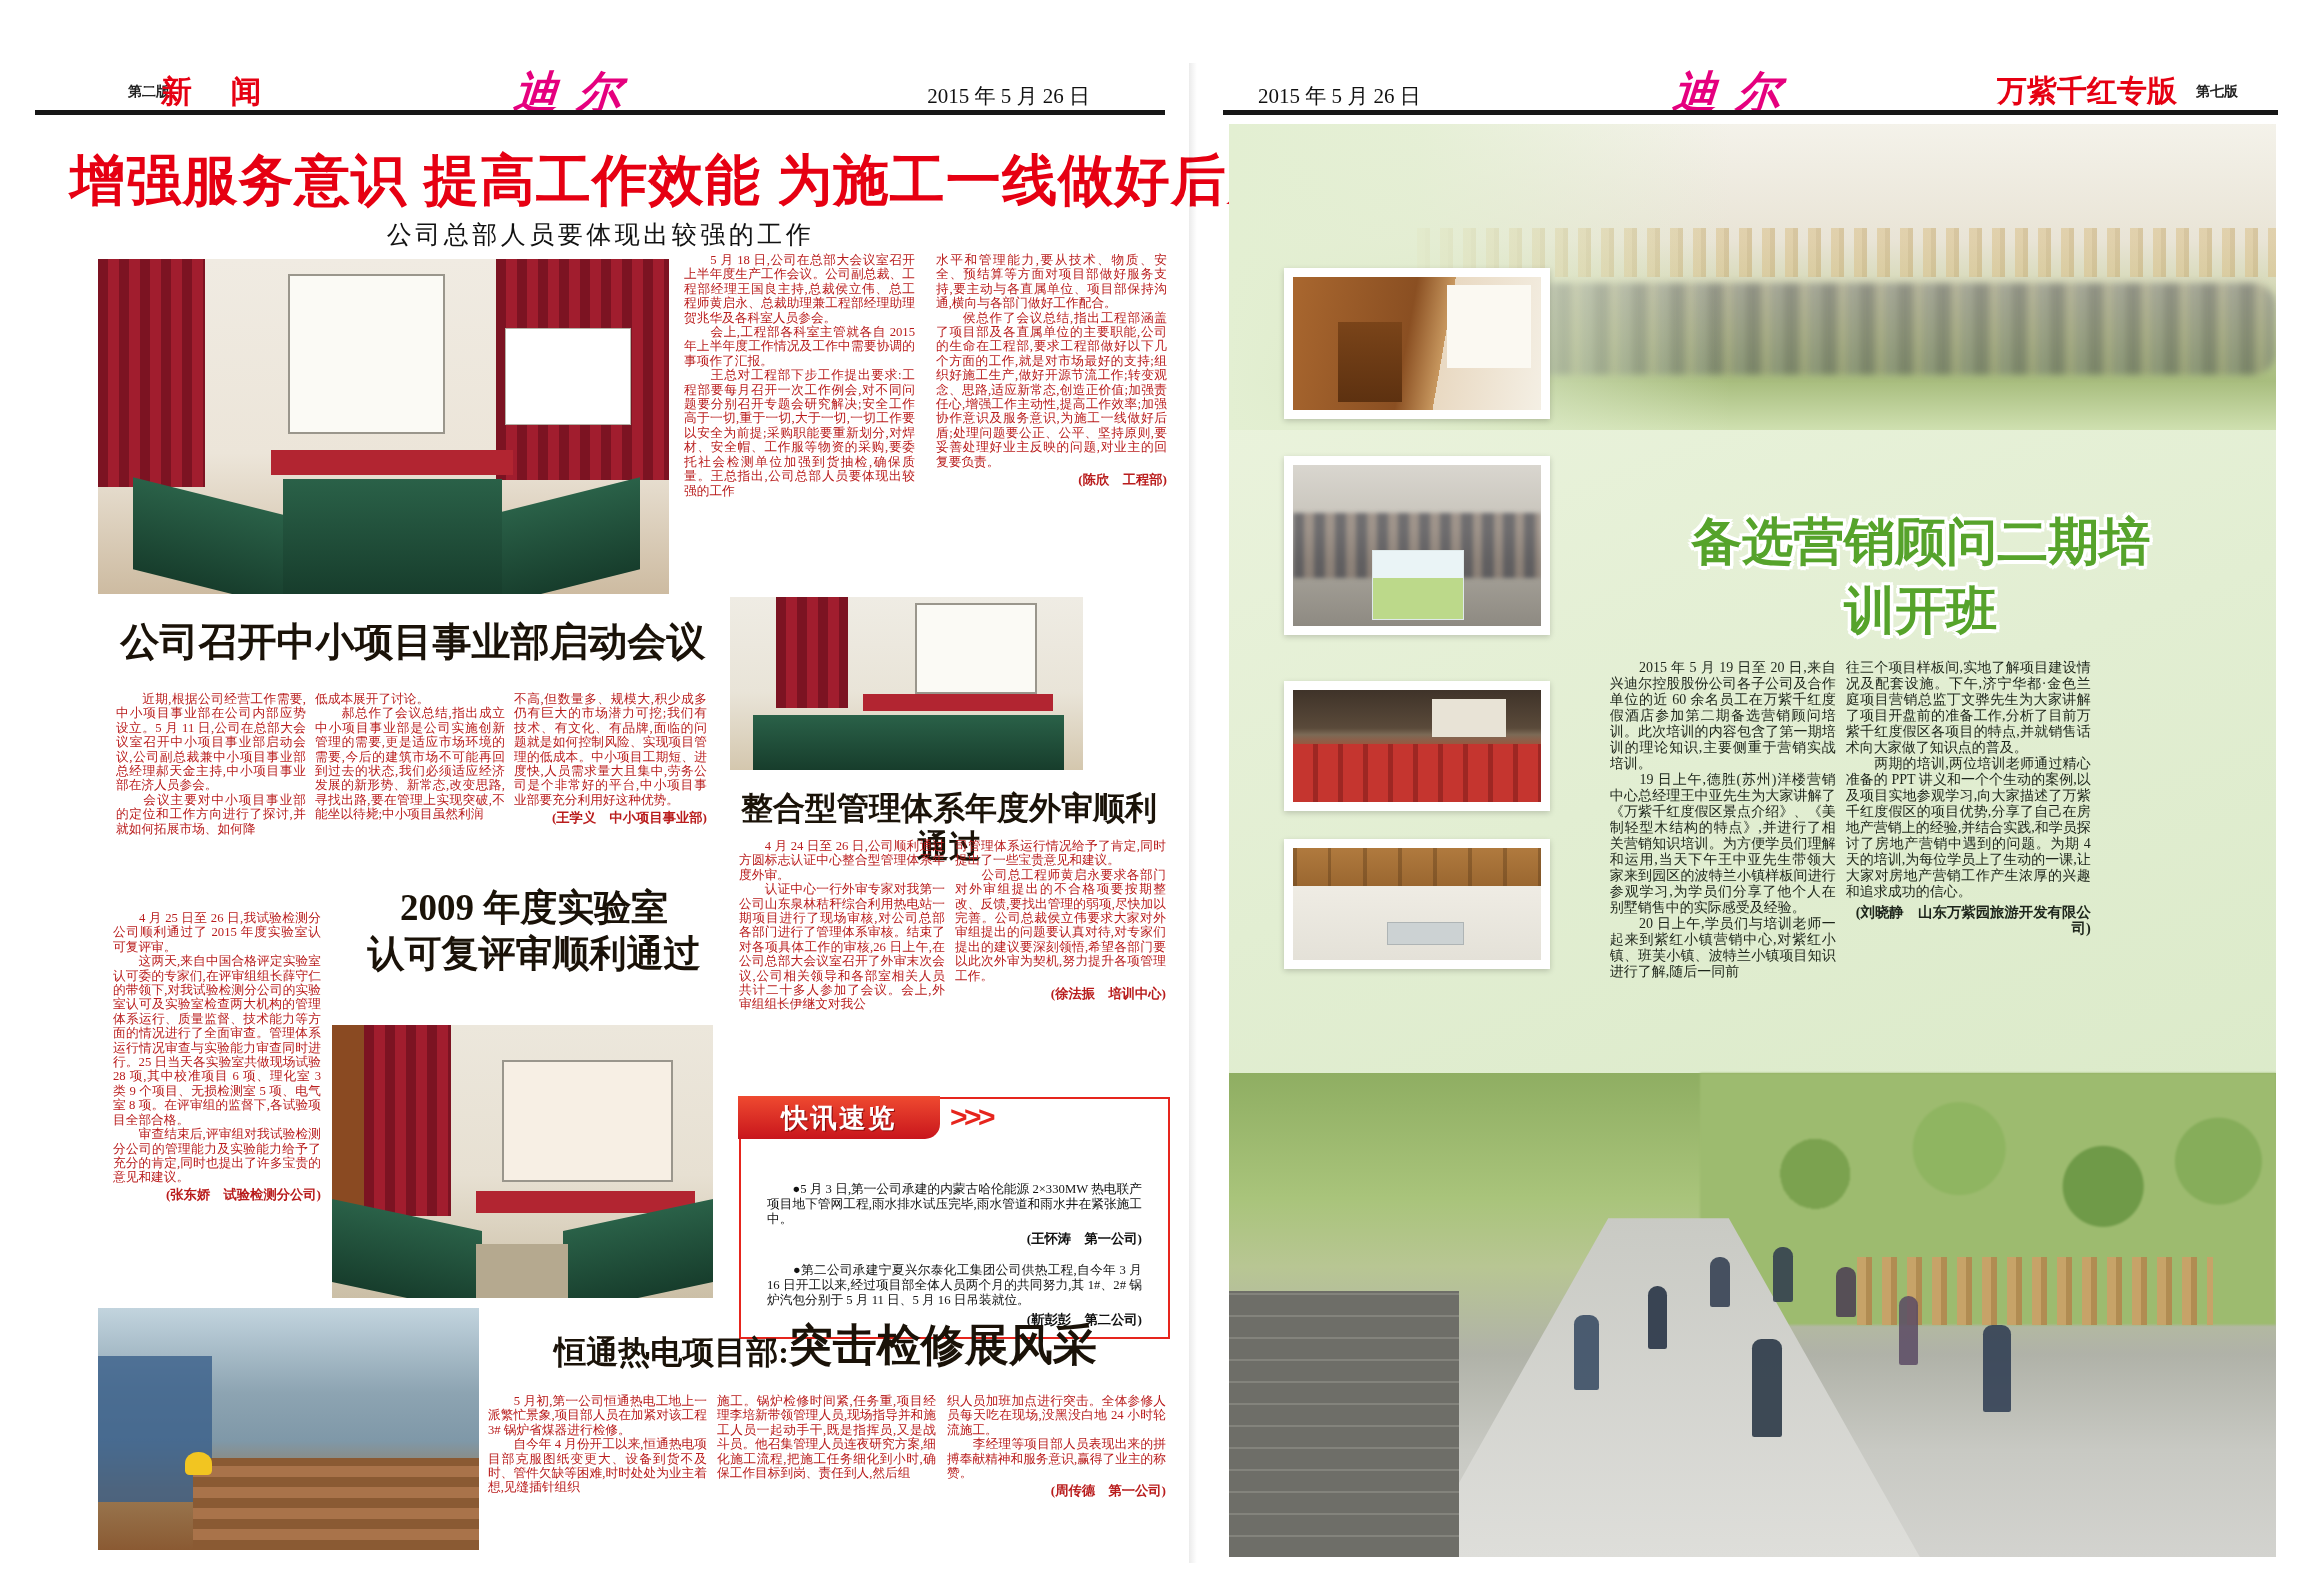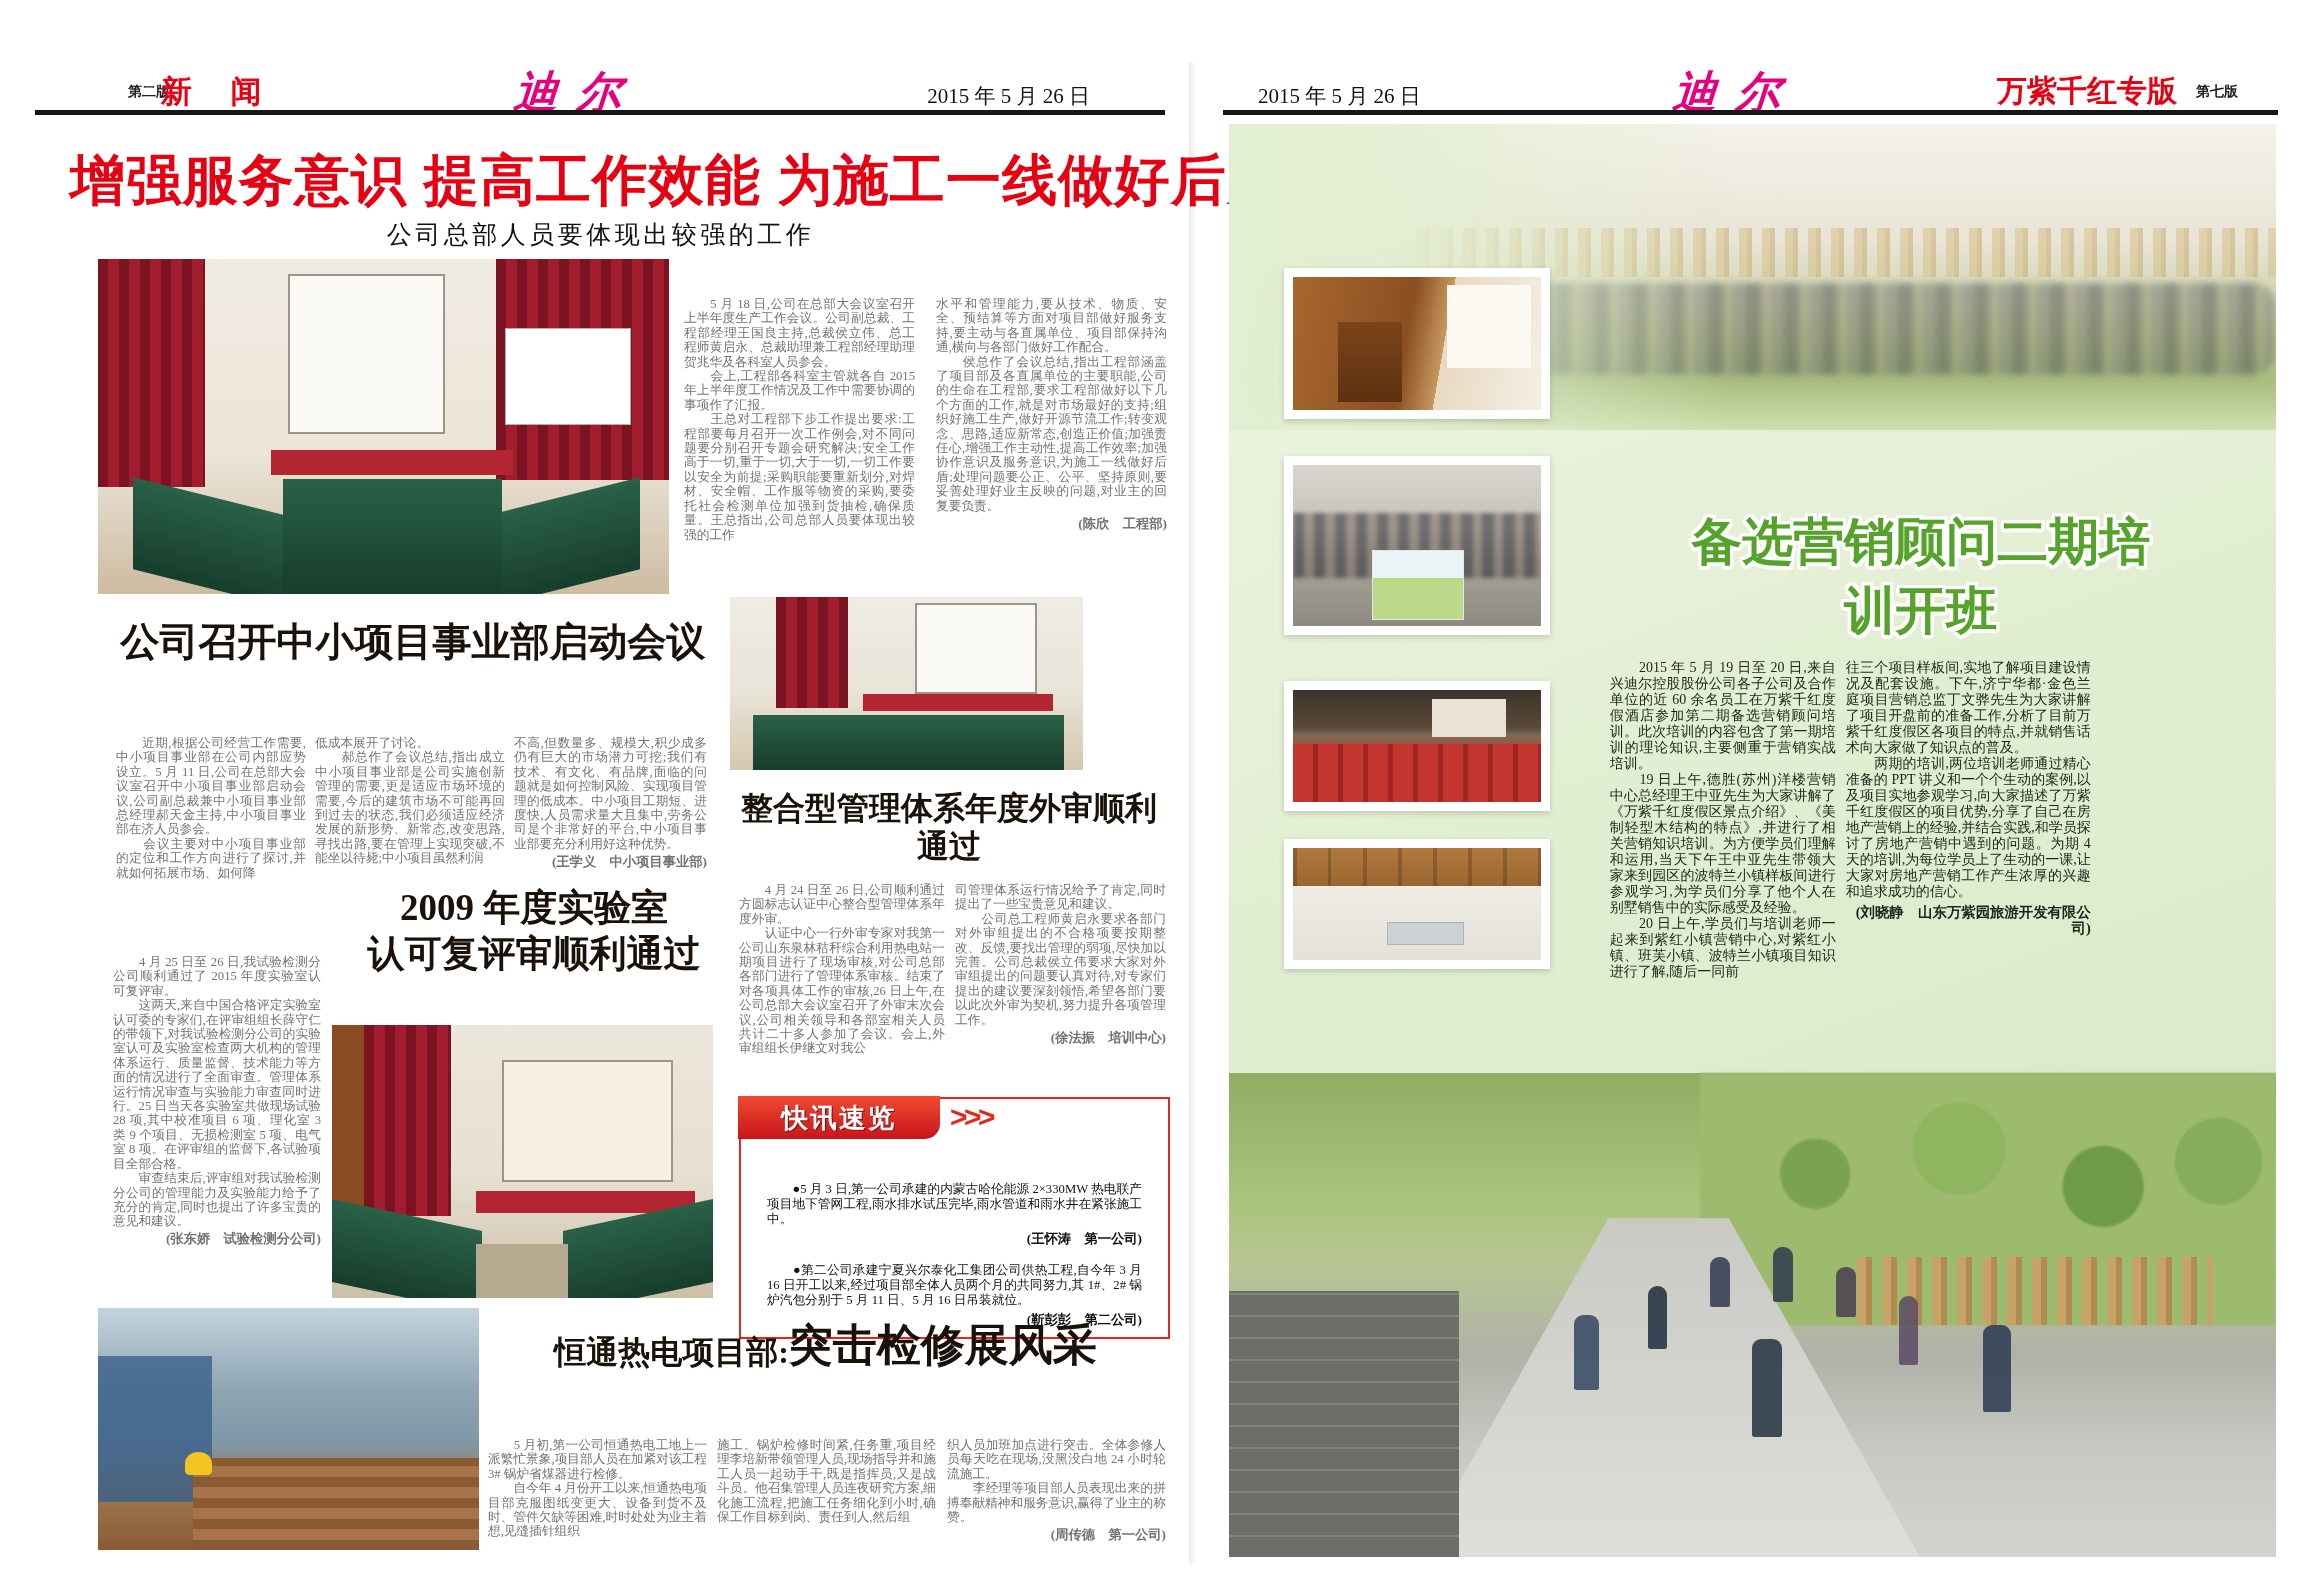--- a/index.html
+++ b/index.html
@@ -15,21 +15,21 @@
   .special{font-size:30px;font-weight:900;color:#e60012;font-family:"Liberation Sans","DejaVu Sans",sans-serif;}
   .rule{background:#161616;height:5.2px;}
   
   .lead-headline{font-family:"Liberation Sans","DejaVu Sans",sans-serif;font-weight:900;font-size:55px;
                  color:#e60012;text-align:center;letter-spacing:1.2px;white-space:nowrap;}
   .lead-subtitle{font-size:25px;text-align:center;letter-spacing:3.5px;}
   .h-serif{font-weight:900;text-align:center;color:#1a1208;white-space:pre-line;}
   .green-headline{font-family:"Liberation Sans","DejaVu Sans",sans-serif;font-weight:900;text-align:center;color:#56a32b;
      text-shadow:-3.5px 0 0 #fff,3.5px 0 0 #fff,0 -3.5px 0 #fff,0 3.5px 0 #fff,-2.9px -2.9px 0 #fff,2.9px 2.9px 0 #fff,-2.9px 2.9px 0 #fff,2.9px -2.9px 0 #fff;}
   
-  .col{font-size:12.7px;line-height:14.4px;text-align:justify;color:#737373;margin-top:44px;}
+  .col{font-size:12.7px;line-height:14.4px;text-align:justify;color:#b91c1c;}
   .col .body-text{white-space:pre-line;}
   .byline{display:block;text-align:right;font-weight:bold;font-size:13.3px;margin-top:3.5px;}
   .rcol{font-size:14px;line-height:16px;text-align:justify;color:#1c241a;}
   .rcol .body-text{white-space:pre-line;}
   .rcol .byline{font-size:14.4px;}
   
   .flashbox{border:2.9px solid #e6251d;background:#fff;}
   .flashband{position:absolute;left:-2.9px;top:-2.9px;width:202px;height:43px;
              background:linear-gradient(180deg,#ef4a30,#c8151c);border-radius:0 0 15px 0;
              display:flex;align-items:center;justify-content:center;}

